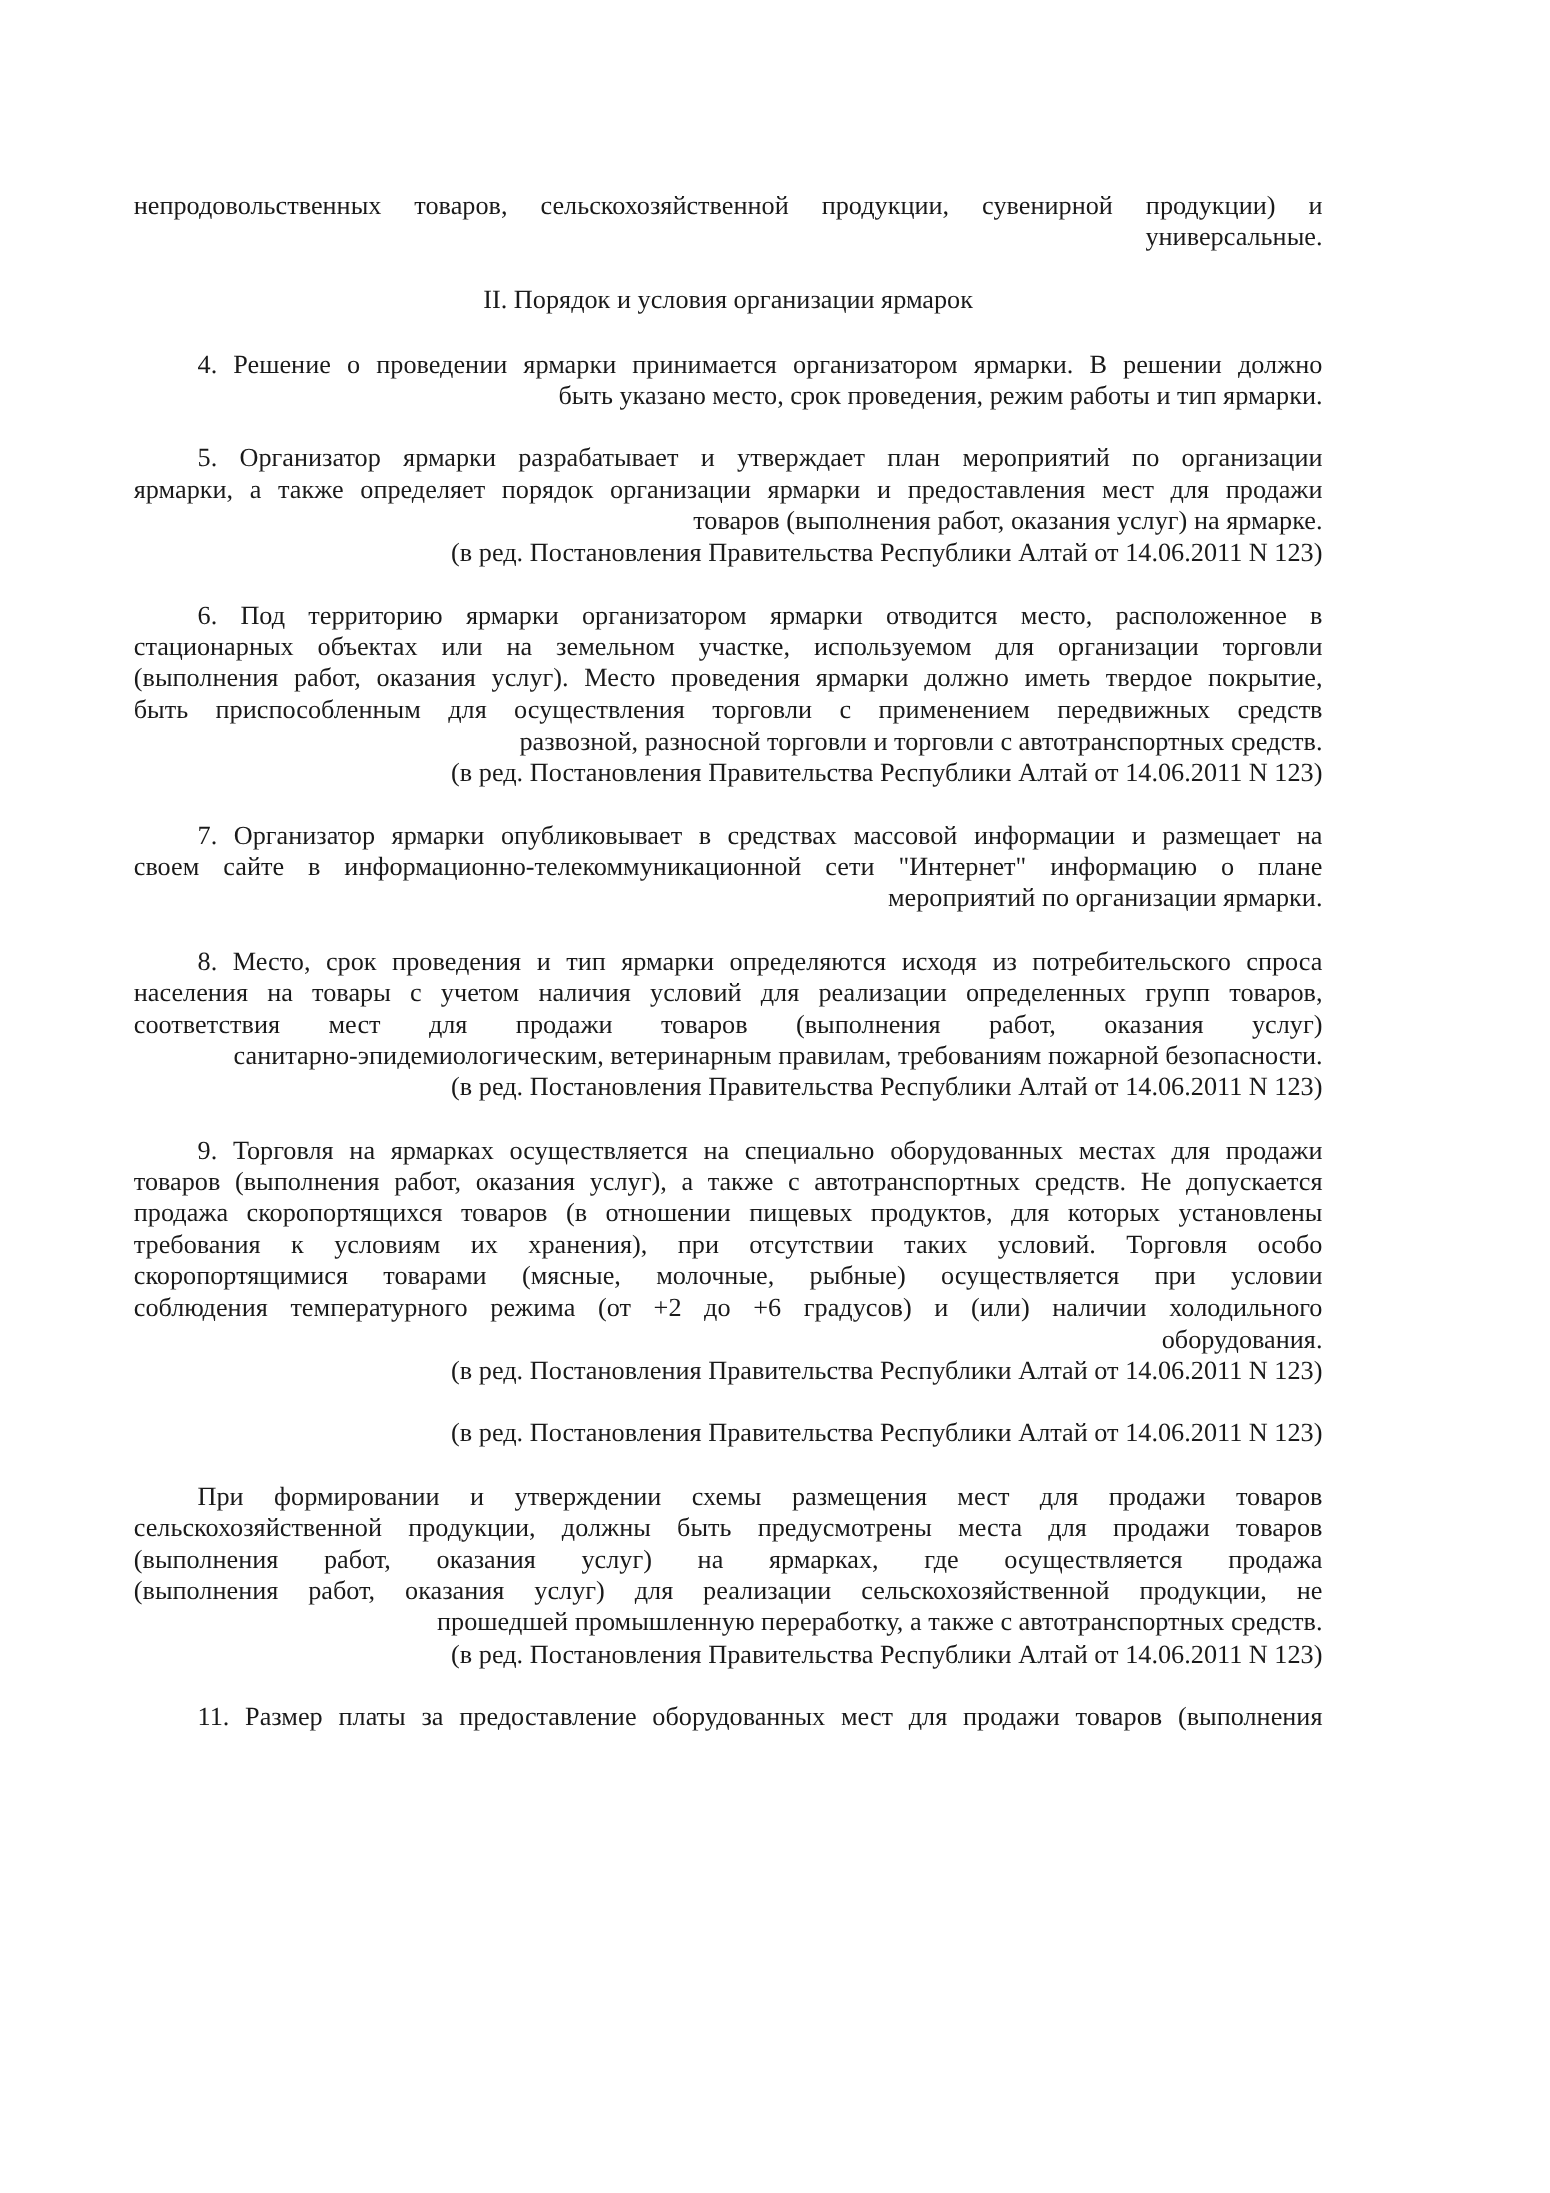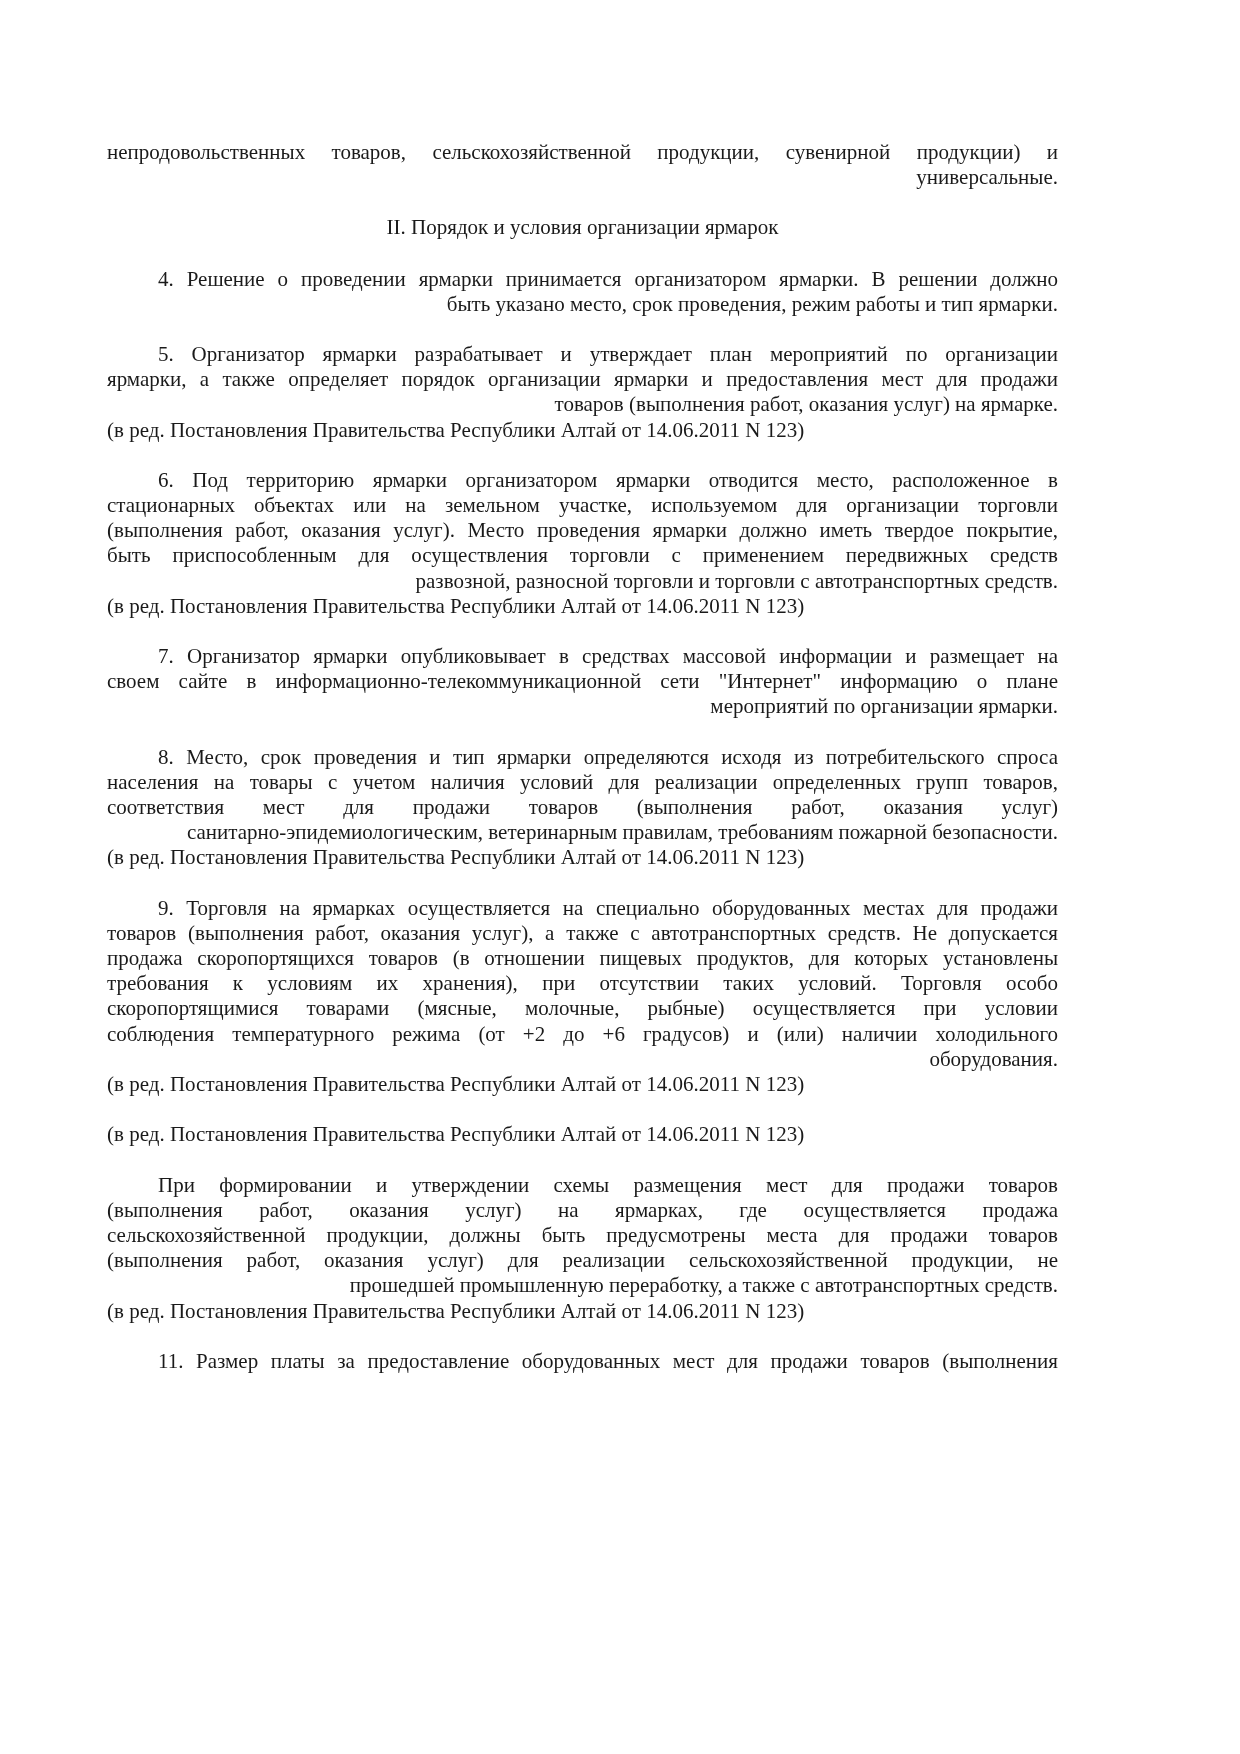--- a/index.html
+++ b/index.html
@@ -1,26 +1,26 @@
 <!DOCTYPE html>
 <html><head>
   <meta charset="utf-8">
   <style>
     html, body { margin: 0; padding: 0; background: #ffffff; }
     body { width: 1240px; height: 1754px; position: relative; overflow: hidden; }
     .page {
-      position: absolute; left: 107px; top: 140px; width: 951px;
+      position: absolute; left: 107px; top: 152px; width: 951px;
       font-family: "Liberation Serif", "DejaVu Serif", serif;
       font-size: 21px; line-height: 25.2px; color: #1a1a1a;
     }
     .p { text-align: justify; margin: 0 0 25px 0; }
     .p .ind { display: inline-block; width: 51px; }
     .heading { text-align: center; margin: 0 0 26px 0; }
     .nobot { margin-bottom: 0; }
-    .amend { margin: 0 0 25px 0; text-align: left; }
+    .amend { margin: 0 0 25px 0; text-align: right; }
     .j { text-align: justify; text-align-last: justify; display: block; }
     .l { display: block; text-align: right; }
   </style>
 </head>
 <body>
 
 <div class="page">
 
   <div class="p">
     <span class="j">непродовольственных товаров, сельскохозяйственной продукции, сувенирной продукции) и</span>
@@ -72,22 +72,22 @@
     <span class="j">скоропортящимися товарами (мясные, молочные, рыбные) осуществляется при условии</span>
     <span class="j">соблюдения температурного режима (от +2 до +6 градусов) и (или) наличии холодильного</span>
     <span class="l">оборудования.</span>
   </div>
   <div class="amend">(в ред. Постановления Правительства Республики Алтай от 14.06.2011 N 123)</div>
 
   <div class="amend">(в ред. Постановления Правительства Республики Алтай от 14.06.2011 N 123)</div>
 
   <div class="p nobot">
     <span class="j"><span class="ind"></span><span>При формировании и утверждении схемы размещения мест для продажи товаров</span></span>
+    <span class="j">сельскохозяйственной продукции, должны быть предусмотрены места для продажи товаров</span>
     <span class="j">(выполнения работ, оказания услуг) на ярмарках, где осуществляется продажа</span>
-    <span class="j">сельскохозяйственной продукции, должны быть предусмотрены места для продажи товаров</span>
     <span class="j">(выполнения работ, оказания услуг) для реализации сельскохозяйственной продукции, не</span>
     <span class="l">прошедшей промышленную переработку, а также с автотранспортных средств.</span>
   </div>
   <div class="amend">(в ред. Постановления Правительства Республики Алтай от 14.06.2011 N 123)</div>
 
   <div class="p">
     <span class="j"><span class="ind"></span><span>11. Размер платы за предоставление оборудованных мест для продажи товаров (выполнения</span></span>
   </div>
 
 </div>

